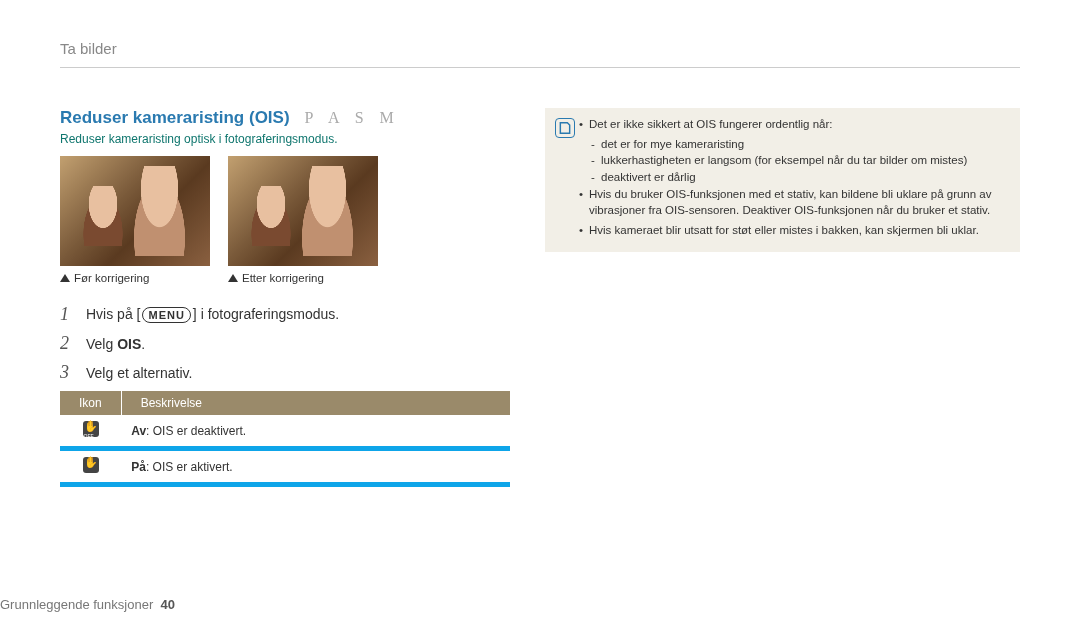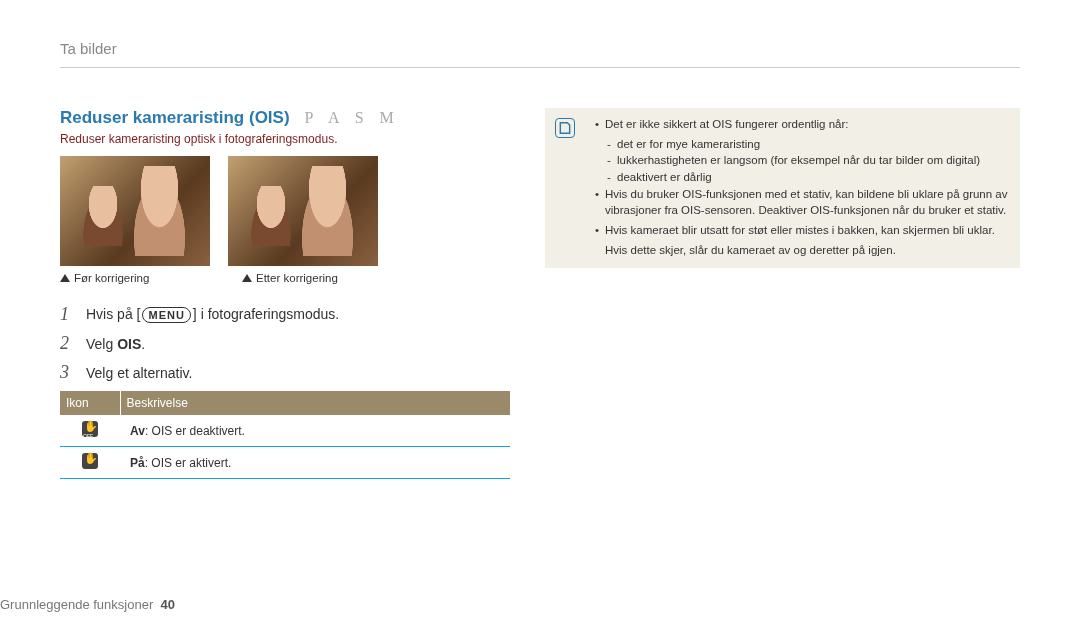--- a/index.html
+++ b/index.html
@@ -38,21 +38,21 @@
     font-weight: bold;
   }
   .mode-letters {
     font-family: Georgia, serif;
     font-size: 16px;
     color: #aaa;
     letter-spacing: 6px;
   }
   .subhead {
     font-size: 12px;
-    color: #7f1d1d;
+    color: #0f766e;
     margin-bottom: 10px;
   }
   .photos {
     display: flex;
     gap: 18px;
     margin-bottom: 6px;
   }
   .photo {
     width: 150px;
     height: 110px;
@@ -72,21 +72,21 @@
   .photo::after {
     content:"";
     position:absolute;
     right:18px; top:10px;
     width:65px; height:90px;
     background: radial-gradient(ellipse at 50% 25%, #e8c0a0 0 40%, transparent 41%),
                 radial-gradient(ellipse at 50% 80%, #c09070 0 55%, transparent 56%);
   }
   .captions {
     display: flex;
-    gap: 32px;
+    gap: 18px;
     margin-bottom: 20px;
     text-align: center;
   }
   .caption { width: 150px; font-size: 11.5px; color:#333; display:flex; align-items:center; gap:4px;}
   .tri-up { display:inline-block; width:0; height:0; border-left:5px solid transparent; border-right:5px solid transparent; border-bottom:8px solid #333; }
   .steps { margin-top: 6px; }
   .step { display:flex; align-items:center; gap:10px; margin-bottom: 8px; font-size:14px; }
   .step-num { font-style: italic; font-family: Georgia, serif; font-size: 18px; color:#555; width:16px; }
   .menu-box {
     display:inline-block;
@@ -103,27 +103,27 @@
     width: 100%;
     border-collapse: collapse;
     margin-top: 6px;
     font-size: 12px;
   }
   table.opt th {
     background:#9a8a6a;
     color:#fff;
     font-weight:normal;
     text-align:left;
-    padding:5px 6px;
+    padding:5px 19px;
     font-size:12px;
   }
   table.opt th:first-child { width:60px; border-right:1px solid #fff;}
   table.opt td {
     padding:6px 10px;
-    border-bottom:1px solid #0ea5e9;
+    border-bottom:5px solid #0ea5e9;
   }
   table.opt td:first-child { text-align:center; }
   .hand-icon {
     display:inline-block;
     width:16px; height:16px;
     border-radius:3px;
     background:#444;
     position:relative;
   }
   .hand-icon::before{
@@ -135,21 +135,21 @@
   }
   .hand-icon.off::after{
     content:"OFF";
     position:absolute;
     bottom:-2px; left:1px;
     font-size:5px;
     color:#fff;
   }
   .note-box {
     display:flex;
-    gap:20px;
+    gap:4px;
     background:#f2efe7;
     padding:8px 12px 10px 10px;
     font-size:11.5px;
     line-height:1.45;
   }
   .note-icon {
     flex:0 0 20px;
     height:20px;
     border:1.5px solid #2a7ab0;
     border-radius:4px;
@@ -249,26 +249,25 @@
     <div class="note-box">
       <div class="note-icon">
         <svg viewBox="0 0 24 24">
             <path fill="none" stroke="#2a7ab0" stroke-width="2.5" d="M4 3 L16 3 L20 7 L20 21 L4 21 Z M4 3 L4 21"></path>
           </svg>
       </div>
       <div class="note-body">
         <ul>
           <li class="top">Det er ikke sikkert at OIS fungerer ordentlig når:</li>
           <li class="sub">det er for mye kameraristing</li>
-          <li class="sub">lukkerhastigheten er langsom (for eksempel når du tar bilder om digital)</li>
+          <li class="sub">lukkerhastigheten er langsom (for eksempel når du tar bilder om mistes)</li>
           <li class="sub">deaktivert er dårlig</li>
           <li class="top">Hvis du bruker OIS-funksjonen med et stativ, kan bildene bli uklare på grunn av vibrasjoner fra OIS-sensoren. Deaktiver OIS-funksjonen når du bruker et stativ.</li>
           <li class="top">Hvis kameraet blir utsatt for støt eller mistes i bakken, kan skjermen bli uklar.</li>
         </ul>
-        <div class="cont">Hvis dette skjer, slår du kameraet av og deretter på igjen.</div>
       </div>
     </div>
   </div>
 </div>
 
 <div class="footer">
   <span>Grunnleggende funksjoner</span>
   &nbsp;<span class="pg">40</span>
 </div>
 

